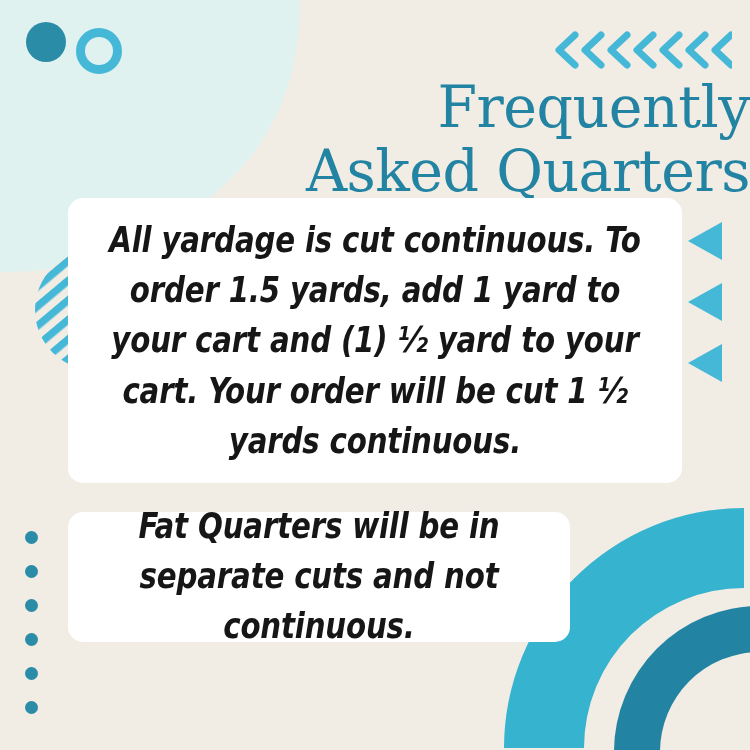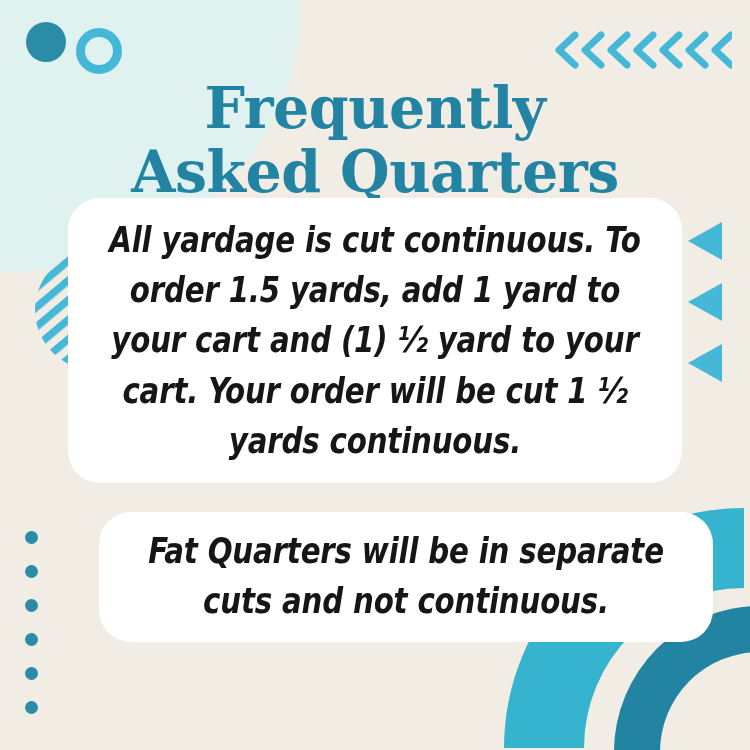--- a/index.html
+++ b/index.html
@@ -78,36 +78,36 @@
     border-top: 19px solid transparent;
     border-bottom: 19px solid transparent;
     border-right: 34px solid #45B8D8;
   }
 
   
   .title {
     position: absolute;
     left: 0; top: 38px;
     width: 750px;
-    text-align: center;
+    text-align: right;
     color: #2284A2;
     font-family: "DejaVu Serif", "Liberation Serif", serif;
-    font-weight: bold;
+    font-weight: normal;
     font-size: 57px;
     line-height: 1.12;
     letter-spacing: -0.5px;
     z-index: 5;
   }
   .title .l2 { display: block; }
 
   
   .card {
     position: absolute;
     background: #FFFFFF;
-    border-radius: 32px;
+    border-radius: 15px;
     z-index: 6;
     box-sizing: border-box;
     display: flex;
     align-items: center;
     justify-content: center;
   }
   .card p {
     margin: 0;
     width: 100%;
     text-align: center;
@@ -121,23 +121,22 @@
     font-stretch: condensed;
     transform: scaleX(0.93);
   }
   #card-1 {
     left: 68px; top: 198px;
     width: 614px; height: 285px;
     padding: 0 16px;
   }
   #card-2 {
     left: 68px; top: 512px;
-    width: 614px; height: 130px;
+    width: 502px; height: 130px;
     padding: 0 16px;
-    margin-left: 31px;
   }
   #card-2 p { line-height: 1.42; }
 </style>
 </head>
 <body>
 
 <div id="canvas">
 
   <svg class="bg-svg" viewBox="0 0 750 750">
     <defs>

